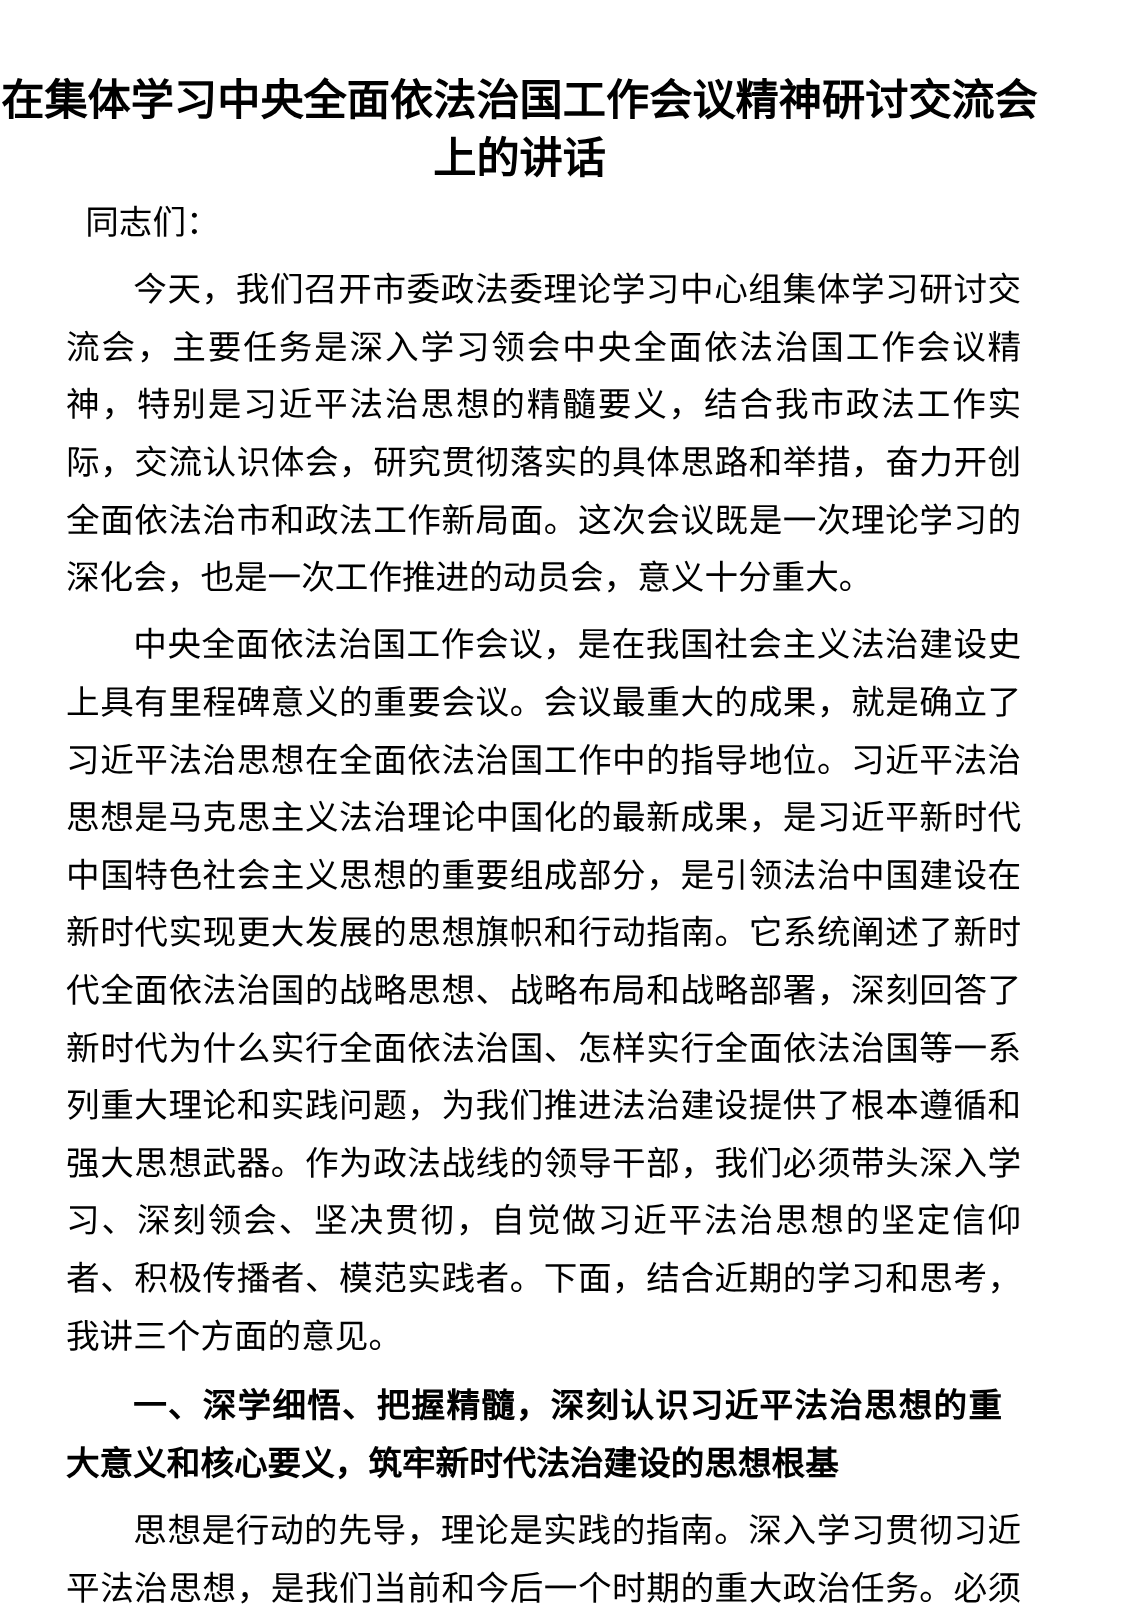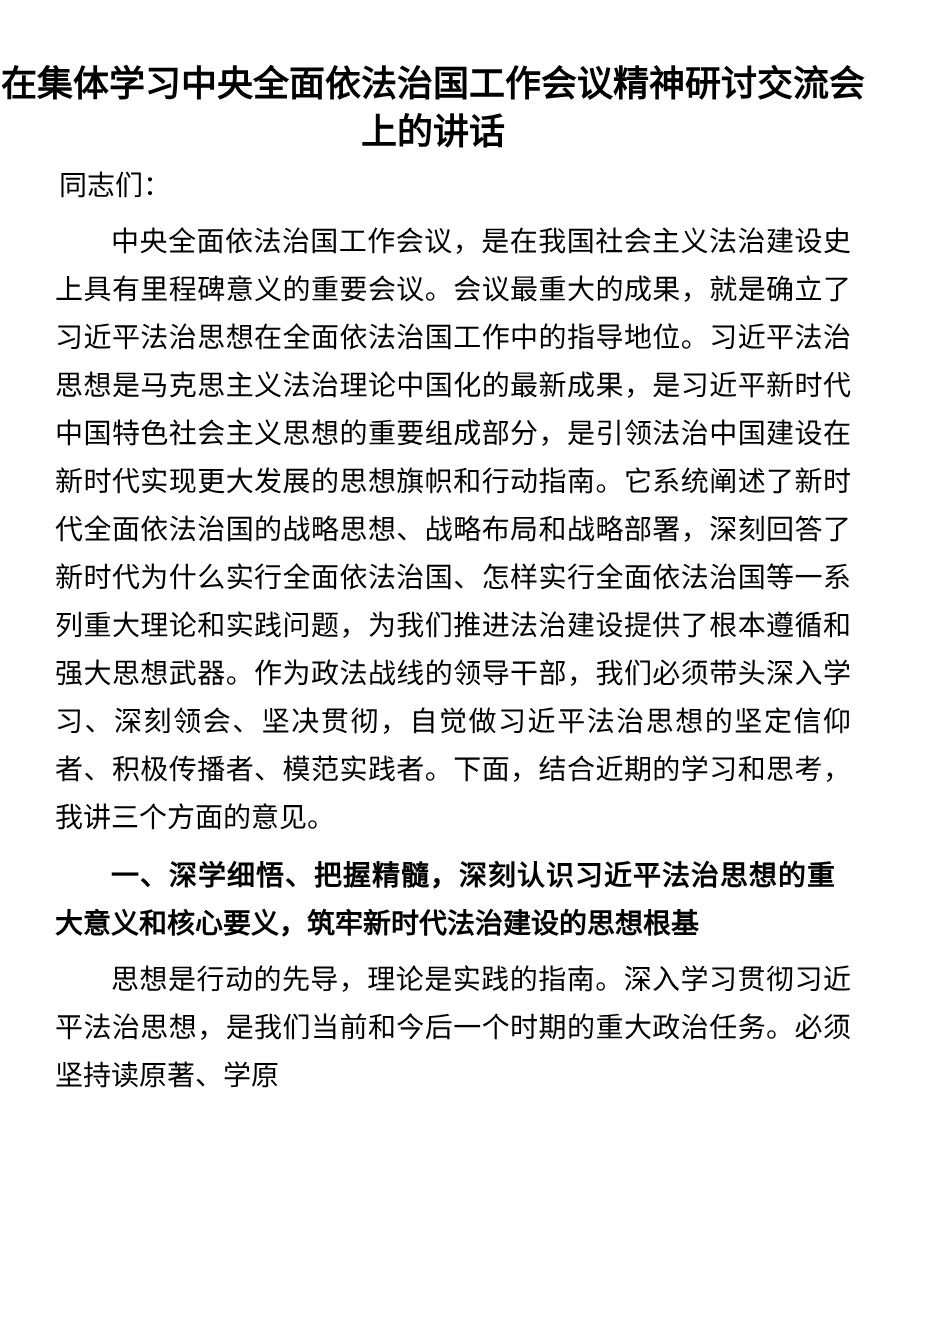--- a/index.html
+++ b/index.html
@@ -25,21 +25,21 @@
     font-size: 36px;
     line-height: 48px;
     font-weight: bold;
     text-align: center;
     margin: 0 -15px 6px -55px; 
     letter-spacing: 0;
   }
   .salutation {
     font-size: 28px;
     line-height: 48px;
-    margin: 0 0 8px 4px;
+    margin: 0 0 8px 16px;
     text-indent: 0;
   }
   .body-para {
     font-size: 28px;
     line-height: 48px;
     margin: 0 0 8px 0;
     text-indent: 2em;
     text-align: justify;
   }
   .section-heading {
@@ -52,19 +52,20 @@
   }
 </style>
 </head>
 <body>
 
 <div class="page">
   <h1 class="doc-title">在集体学习中央全面依法治国工作会议精神研讨交流会上的讲话</h1>
 
   <p class="salutation">同志们：</p>
 
+  <p class="body-para">今天，我们召开市委政法委理论学习中心组集体学习研讨交流会，主要任务是深入学习领会中央全面依法治国工作会议精神，特别是习近平法治思想的精髓要义，结合我市政法工作实际，交流认识体会，研究贯彻落实的具体思路和举措，奋力开创全面依法治市和政法工作新局面。这次会议既是一次理论学习的深化会，也是一次工作推进的动员会，意义十分重大。</p>
 
   <p class="body-para">中央全面依法治国工作会议，是在我国社会主义法治建设史上具有里程碑意义的重要会议。会议最重大的成果，就是确立了习近平法治思想在全面依法治国工作中的指导地位。习近平法治思想是马克思主义法治理论中国化的最新成果，是习近平新时代中国特色社会主义思想的重要组成部分，是引领法治中国建设在新时代实现更大发展的思想旗帜和行动指南。它系统阐述了新时代全面依法治国的战略思想、战略布局和战略部署，深刻回答了新时代为什么实行全面依法治国、怎样实行全面依法治国等一系列重大理论和实践问题，为我们推进法治建设提供了根本遵循和强大思想武器。作为政法战线的领导干部，我们必须带头深入学习、深刻领会、坚决贯彻，自觉做习近平法治思想的坚定信仰者、积极传播者、模范实践者。下面，结合近期的学习和思考，我讲三个方面的意见。</p>
 
   <p class="section-heading">一、深学细悟、把握精髓，深刻认识习近平法治思想的重大意义和核心要义，筑牢新时代法治建设的思想根基</p>
 
   <p class="body-para">思想是行动的先导，理论是实践的指南。深入学习贯彻习近平法治思想，是我们当前和今后一个时期的重大政治任务。必须坚持读原著、学原</p>
 </div>
 
 </body></html>

